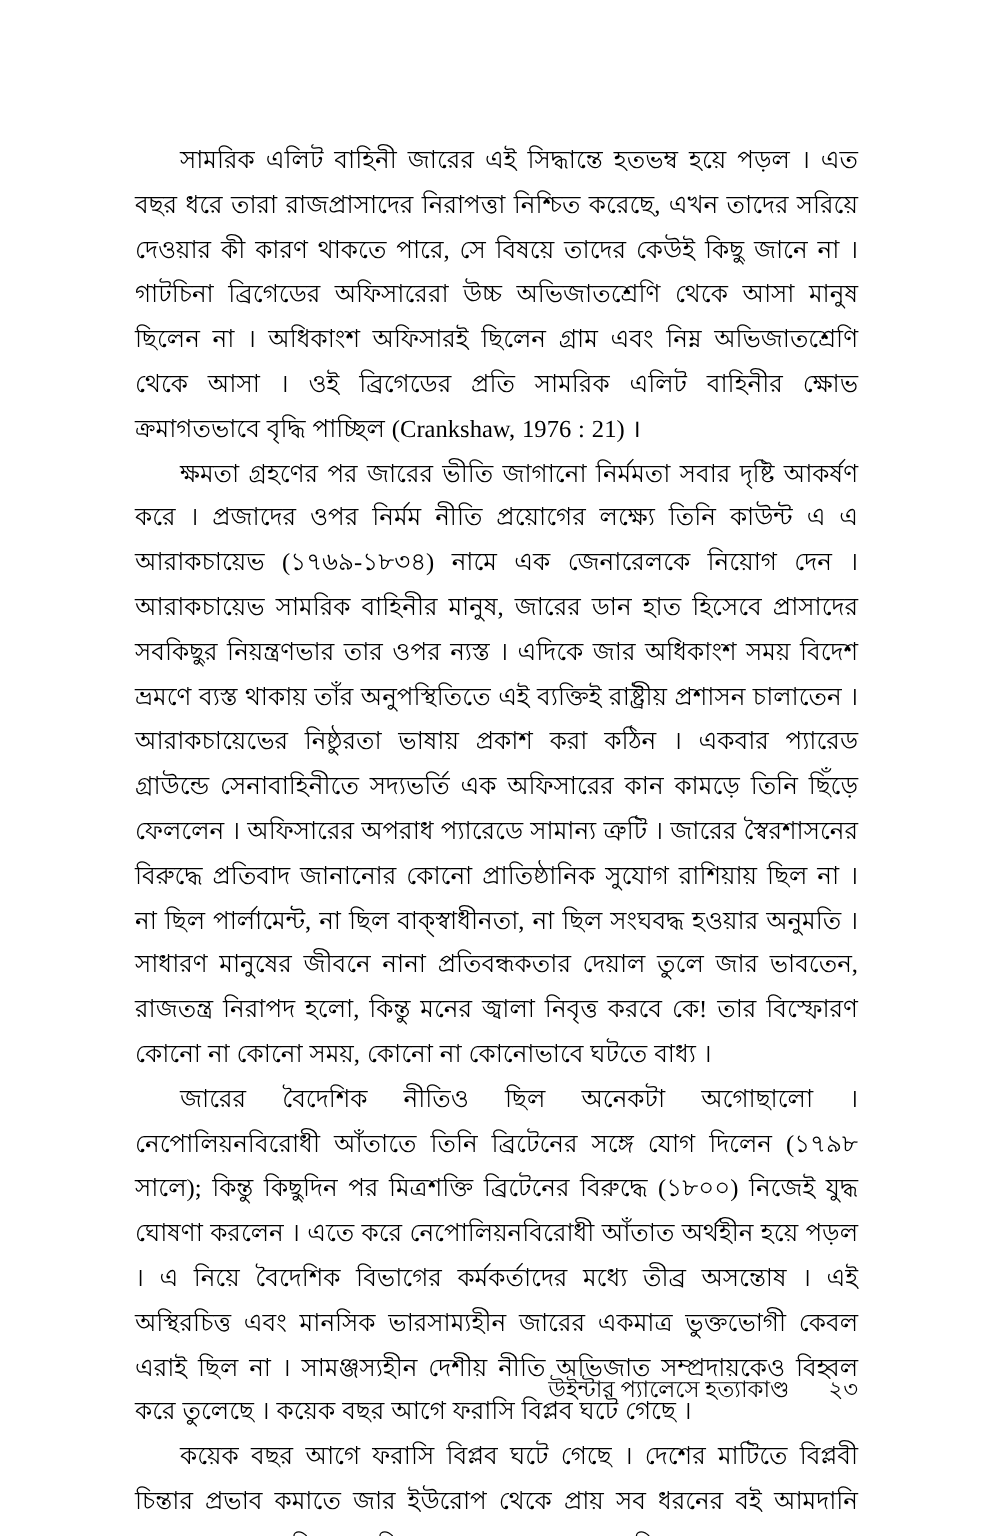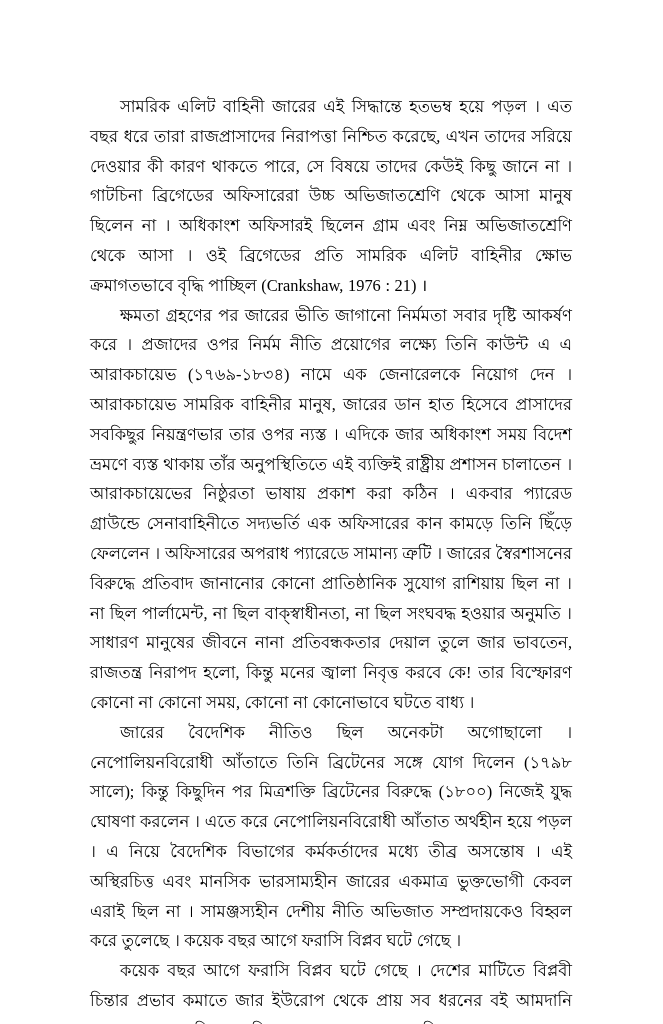--- a/index.html
+++ b/index.html
@@ -67,14 +67,18 @@
 
 <div class="page">
 
   <div class="text-block">
     <p class="para">সামরিক এলিট বাহিনী জারের এই সিদ্ধান্তে হতভম্ব হয়ে পড়ল । এত বছর ধরে তারা রাজপ্রাসাদের নিরাপত্তা নিশ্চিত করেছে, এখন তাদের সরিয়ে দেওয়ার কী কারণ থাকতে পারে, সে বিষয়ে তাদের কেউই কিছু জানে না । গাটচিনা ব্রিগেডের অফিসারেরা উচ্চ অভিজাতশ্রেণি থেকে আসা মানুষ ছিলেন না । অধিকাংশ অফিসারই ছিলেন গ্রাম এবং নিম্ন অভিজাতশ্রেণি থেকে আসা । ওই ব্রিগেডের প্রতি সামরিক এলিট বাহিনীর ক্ষোভ ক্রমাগতভাবে বৃদ্ধি পাচ্ছিল (Crankshaw, 1976 : 21) ।</p>
     <p class="para">ক্ষমতা গ্রহণের পর জারের ভীতি জাগানো নির্মমতা সবার দৃষ্টি আকর্ষণ করে । প্রজাদের ওপর নির্মম নীতি প্রয়োগের লক্ষ্যে তিনি কাউন্ট এ এ আরাকচায়েভ (১৭৬৯-১৮৩৪) নামে এক জেনারেলকে নিয়োগ দেন । আরাকচায়েভ সামরিক বাহিনীর মানুষ, জারের ডান হাত হিসেবে প্রাসাদের সবকিছুর নিয়ন্ত্রণভার তার ওপর ন্যস্ত । এদিকে জার অধিকাংশ সময় বিদেশ ভ্রমণে ব্যস্ত থাকায় তাঁর অনুপস্থিতিতে এই ব্যক্তিই রাষ্ট্রীয় প্রশাসন চালাতেন । আরাকচায়েভের নিষ্ঠুরতা ভাষায় প্রকাশ করা কঠিন । একবার প্যারেড গ্রাউন্ডে সেনাবাহিনীতে সদ্যভর্তি এক অফিসারের কান কামড়ে তিনি ছিঁড়ে ফেললেন । অফিসারের অপরাধ প্যারেডে সামান্য ত্রুটি । জারের স্বৈরশাসনের বিরুদ্ধে প্রতিবাদ জানানোর কোনো প্রাতিষ্ঠানিক সুযোগ রাশিয়ায় ছিল না । না ছিল পার্লামেন্ট, না ছিল বাক্‌স্বাধীনতা, না ছিল সংঘবদ্ধ হওয়ার অনুমতি । সাধারণ মানুষের জীবনে নানা প্রতিবন্ধকতার দেয়াল তুলে জার ভাবতেন, রাজতন্ত্র নিরাপদ হলো, কিন্তু মনের জ্বালা নিবৃত্ত করবে কে! তার বিস্ফোরণ কোনো না কোনো সময়, কোনো না কোনোভাবে ঘটতে বাধ্য ।</p>
     <p class="para">জারের বৈদেশিক নীতিও ছিল অনেকটা অগোছালো । নেপোলিয়নবিরোধী আঁতাতে তিনি ব্রিটেনের সঙ্গে যোগ দিলেন (১৭৯৮ সালে); কিন্তু কিছুদিন পর মিত্রশক্তি ব্রিটেনের বিরুদ্ধে (১৮০০) নিজেই যুদ্ধ ঘোষণা করলেন । এতে করে নেপোলিয়নবিরোধী আঁতাত অর্থহীন হয়ে পড়ল । এ নিয়ে বৈদেশিক বিভাগের কর্মকর্তাদের মধ্যে তীব্র অসন্তোষ । এই অস্থিরচিত্ত এবং মানসিক ভারসাম্যহীন জারের একমাত্র ভুক্তভোগী কেবল এরাই ছিল না । সামঞ্জস্যহীন দেশীয় নীতি অভিজাত সম্প্রদায়কেও বিহ্বল করে তুলেছে । কয়েক বছর আগে ফরাসি বিপ্লব ঘটে গেছে ।</p>
     <p class="para">কয়েক বছর আগে ফরাসি বিপ্লব ঘটে গেছে । দেশের মাটিতে বিপ্লবী চিন্তার প্রভাব কমাতে জার ইউরোপ থেকে প্রায় সব ধরনের বই আমদানি বন্ধের আদেশ দিলেন, বিদেশ ভ্রমণের ওপর জারি করা হলো জারের নিষেধাজ্ঞা । যেসব ক্লাবে শহরে অভিজাতশ্রেণি আড্ডা দিতেন এবং সামাজিক মেলামেশায় অংশ নিতেন, মা ক্যাথেরিন সেগুলোকে ফরাসি আদলে ‘ক্লাব’ নাম দিয়েছিলেন । পল বললেন,</p>
   </div>
 
+  <div class="footer">
+    <span class="footer-title">উইন্টার প্যালেসে হত্যাকাণ্ড</span>
+    <span class="footer-pageno">২৩</span>
+  </div>
 
 </div>
 
 </body></html>

